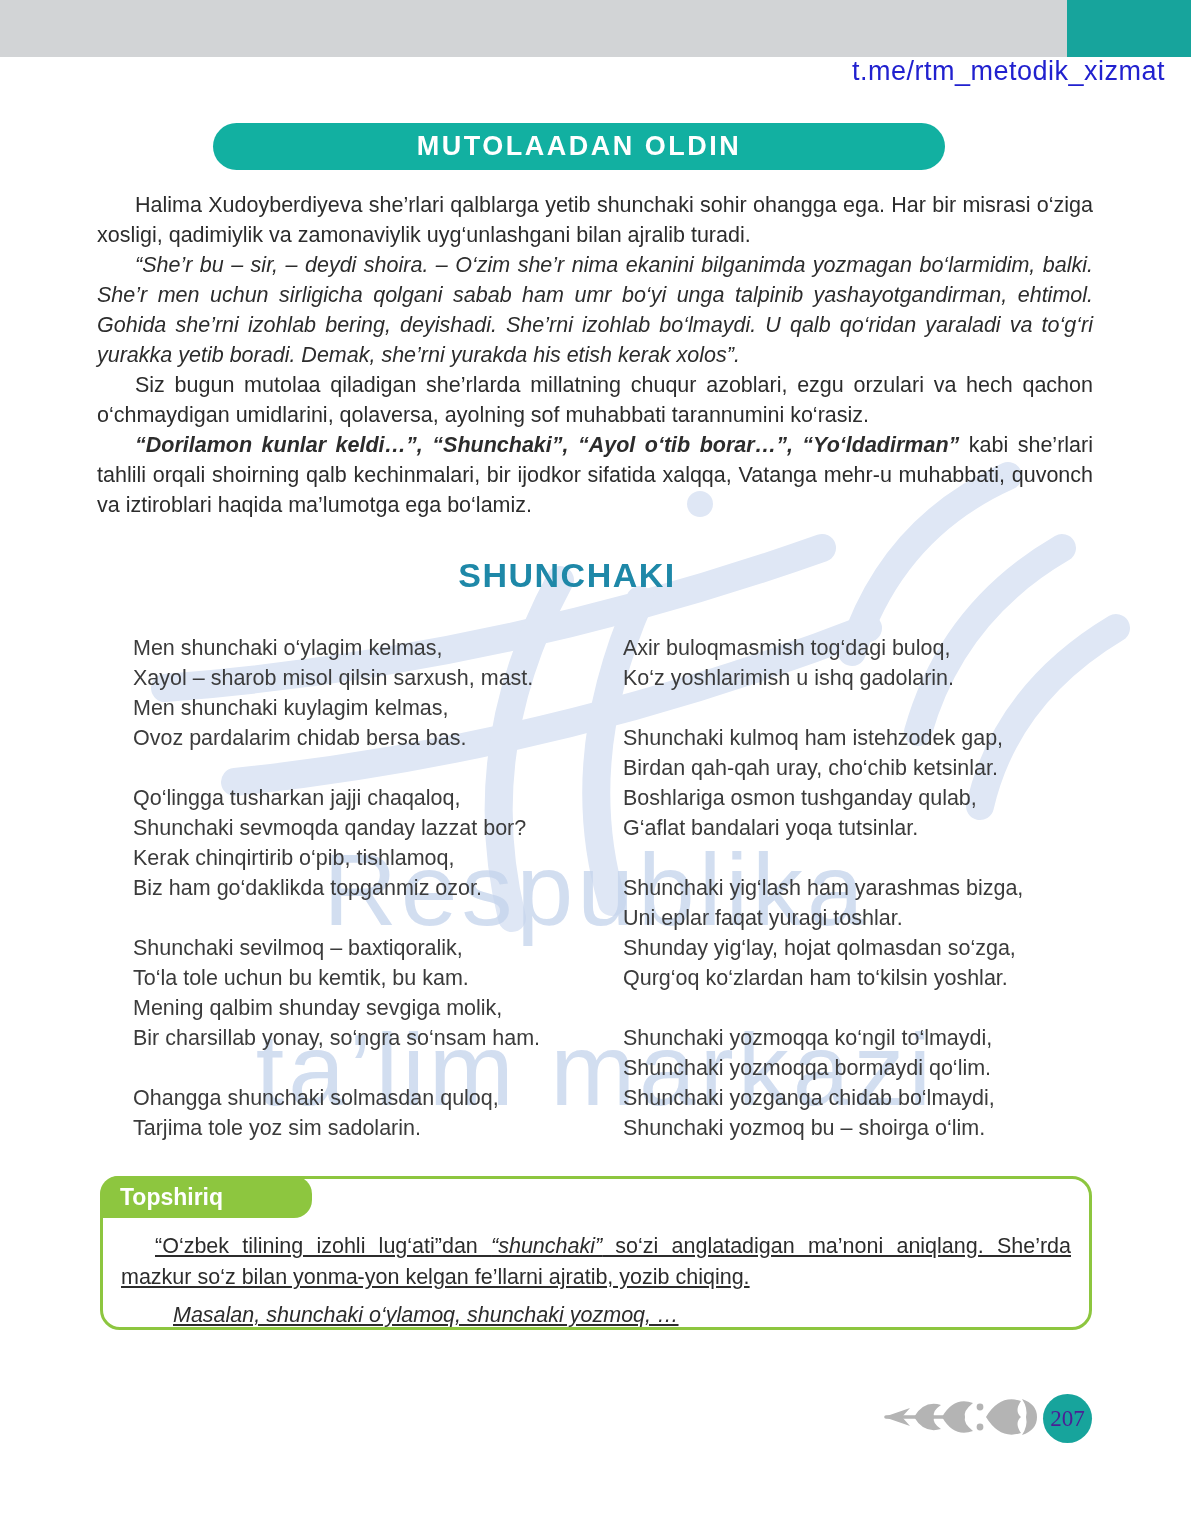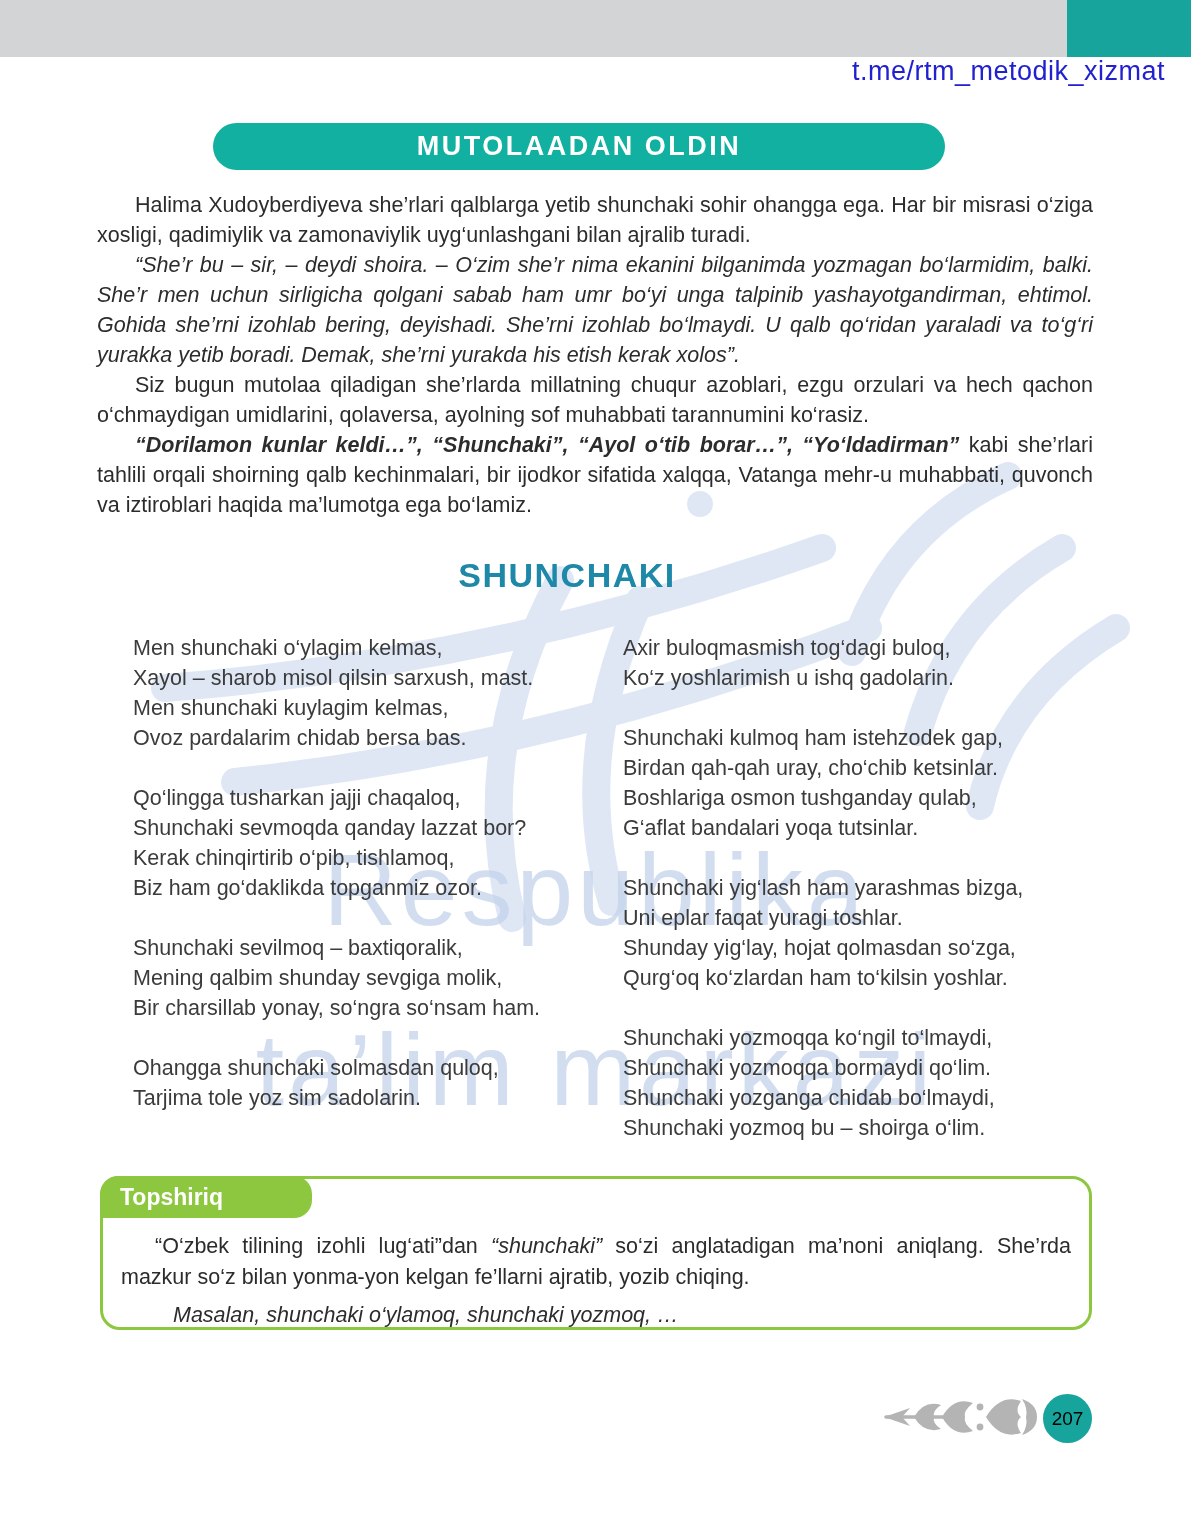--- a/index.html
+++ b/index.html
@@ -71,32 +71,32 @@
     border:3px solid var(--green); border-radius:20px; background:#ffffff;
   }
   .task-tab{
     position:absolute; left:-3px; top:-3px; width:212px; height:42px;
     background:var(--green); border-radius:18px 18px 18px 0;
     display:flex; align-items:center;
   }
   .task-tab-label{color:#ffffff; font-weight:bold; font-size:23px; padding-left:20px;}
   .task-body{
     position:absolute; left:18px; top:52px; width:950px;
-    font-size:21.5px; line-height:31px; color:var(--ink); text-align:justify;
+    font-size:21.5px; line-height:31px; color:var(--ink); text-align:justify;text-decoration:underline;
   }
   .task-body .lead{margin:0; text-indent:34px;}
   .task-example{margin:7px 0 0 0; text-indent:52px; font-style:italic; text-align:left;}
   
   .ornament{position:absolute; left:880px; top:1388px;}
   .page-badge{
     position:absolute; left:1043px; top:1394px; width:49px; height:49px;
     background:var(--teal-dark); border-radius:50%;
     display:flex; align-items:center; justify-content:center;
   }
-  .page-number{color:#000000; font-size:19px;}
+  .page-number{color:#4c1d95; font-size:23px;font-family:Liberation Serif, serif;}
 </style>
 </head>
 <body>
 
 <div class="page">
 
   <div class="watermark">
     <svg class="wm-swirl" width="1191" height="1531" viewBox="0 0 1191 1531">
       <g fill="none" stroke="#dfe7f5" stroke-width="28" stroke-linecap="round">
         <path d="M165 688 Q 500 662 822 548"></path>
@@ -136,20 +136,21 @@
         <div class="poem-line">Xayol – sharob misol qilsin sarxush, mast.</div>
         <div class="poem-line">Men shunchaki kuylagim kelmas,</div>
         <div class="poem-line">Ovoz pardalarim chidab bersa bas.</div>
         <div class="poem-line"></div>
         <div class="poem-line">Qo‘lingga tusharkan jajji chaqaloq,</div>
         <div class="poem-line">Shunchaki sevmoqda qanday lazzat bor?</div>
         <div class="poem-line">Kerak chinqirtirib o‘pib, tishlamoq,</div>
         <div class="poem-line">Biz ham go‘daklikda topganmiz ozor.</div>
         <div class="poem-line"></div>
         <div class="poem-line">Shunchaki sevilmoq – baxtiqoralik,</div>
+        <div class="poem-line">To‘la tole uchun bu kemtik, bu kam.</div>
         <div class="poem-line">Mening qalbim shunday sevgiga molik,</div>
         <div class="poem-line">Bir charsillab yonay, so‘ngra so‘nsam ham.</div>
         <div class="poem-line"></div>
         <div class="poem-line">Ohangga shunchaki solmasdan quloq,</div>
         <div class="poem-line">Tarjima tole yoz sim sadolarin.</div>
       </div>
     <div class="poem-col poem-right">
         <div class="poem-line">Axir buloqmasmish tog‘dagi buloq,</div>
         <div class="poem-line">Ko‘z yoshlarimish u ishq gadolarin.</div>
         <div class="poem-line"></div>

